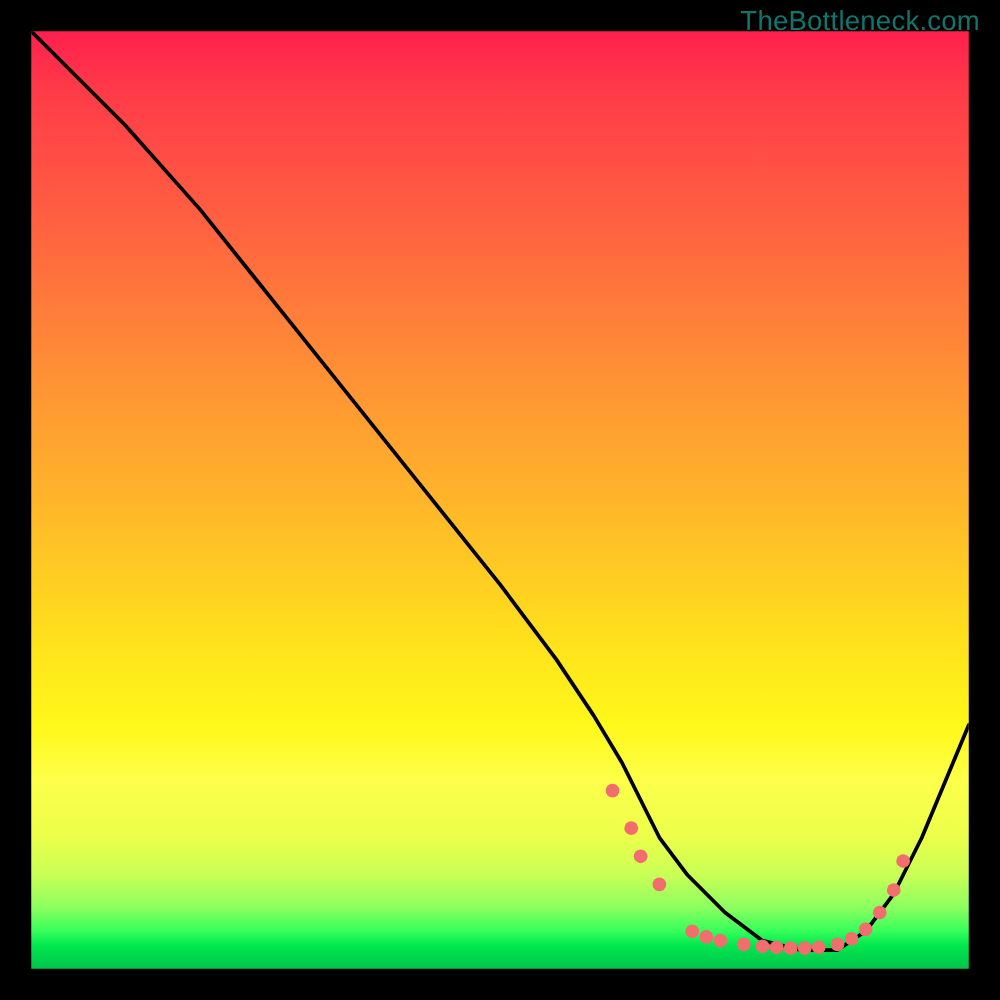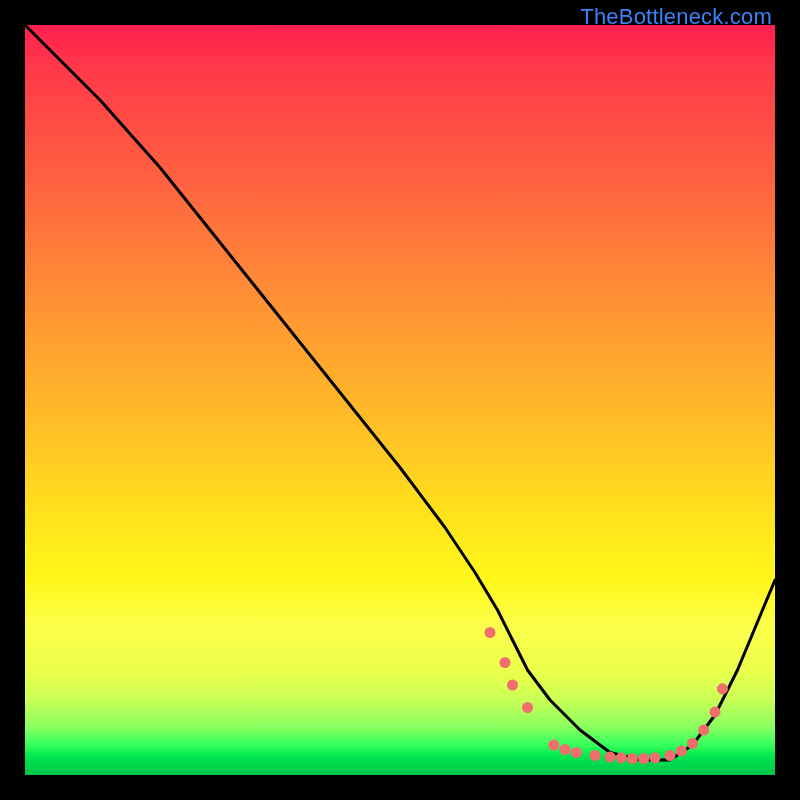--- a/index.html
+++ b/index.html
@@ -15,22 +15,22 @@
     position: absolute;
     left: 0;
     top: 0;
     width: 800px;
     height: 800px;
     background: #000000;
   }
   .watermark {
     position: absolute;
     top: 4px;
-    right: 28px;
-    color: #3b82f6;
+    right: 16px;
+    color: #0f766e;
     font-size: 22px;
     font-weight: 400;
     letter-spacing: 0.2px;
   }
   .plot-area {
     position: absolute;
     left: 25px;
     top: 25px;
     width: 750px;
     height: 750px;

